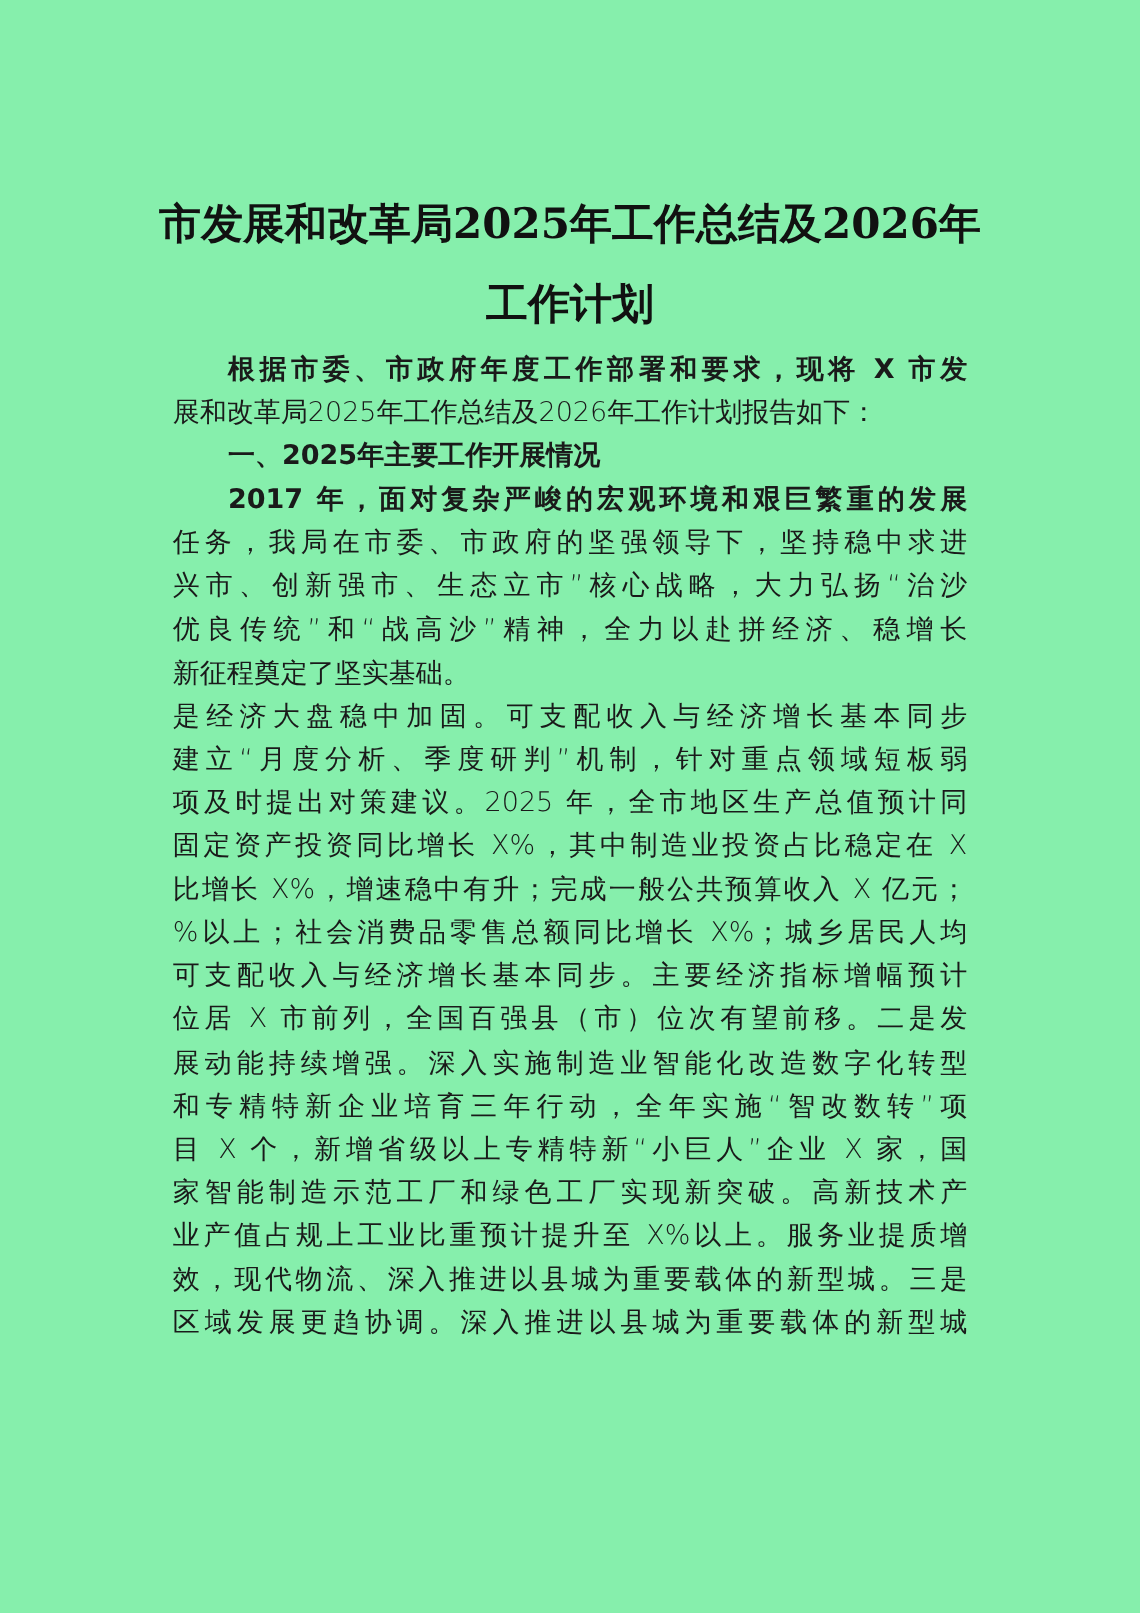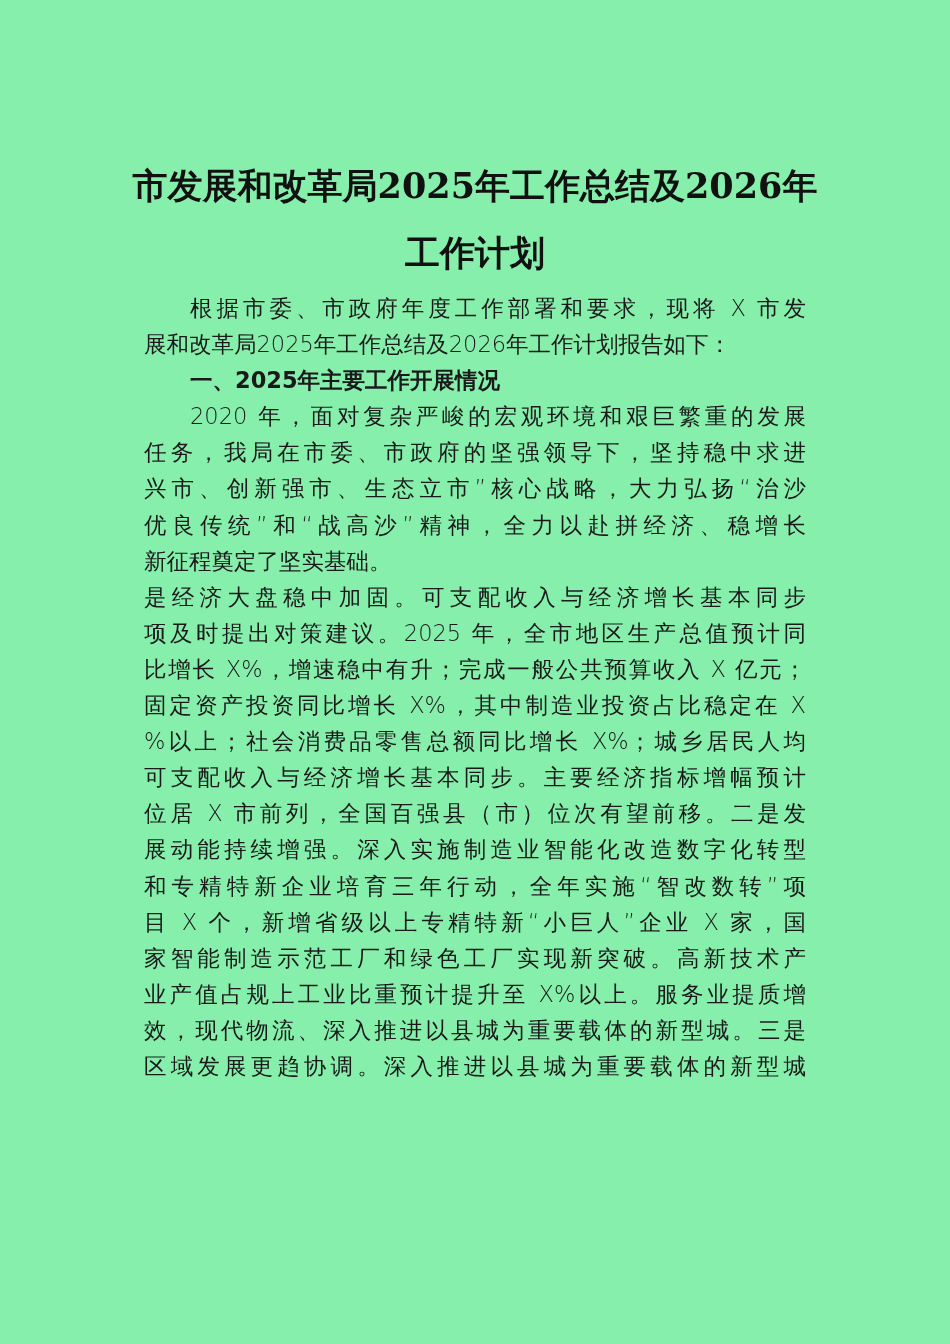--- a/index.html
+++ b/index.html
@@ -16,47 +16,48 @@
   .body {
     position: absolute; left: 144px; top: 290px; width: 662px;
   }
   .line {
     height: 36.1px; line-height: 36px;
     font-family: "DejaVu Sans", "Liberation Sans", sans-serif;
     font-size: 22.5px; color: #1a1a1a; white-space: nowrap;
     text-align: justify; text-align-last: justify;
     font-weight: 300;
   }
-  .line.indent { padding-left: 46px; }
+  .line.indent { padding-left: 46px; font-weight: bold; }
   .line.last { text-align-last: left; }
   .line.heading { font-weight: bold; text-align-last: left; padding-left: 46px; }
 </style>
 </head>
 <body>
 
 <div class="page">
   <div class="title l1">市发展和改革局2025年工作总结及2026年</div>
   <div class="title l2">工作计划</div>
 
   <div class="body">
     <div class="line indent">根据市委、市政府年度工作部署和要求，现将 X 市发</div>
     <div class="line last">展和改革局2025年工作总结及2026年工作计划报告如下：</div>
 
     <div class="line heading">一、2025年主要工作开展情况</div>
 
-    <div class="line indent">2020 年，面对复杂严峻的宏观环境和艰巨繁重的发展</div>
+    <div class="line indent">2017 年，面对复杂严峻的宏观环境和艰巨繁重的发展</div>
     <div class="line">任务，我局在市委、市政府的坚强领导下，坚持稳中求进</div>
     <div class="line">兴市、创新强市、生态立市”核心战略，大力弘扬“治沙</div>
     <div class="line">优良传统”和“战高沙”精神，全力以赴拼经济、稳增长</div>
     <div class="line last">新征程奠定了坚实基础。</div>
 
     <div class="line">是经济大盘稳中加固。可支配收入与经济增长基本同步</div>
+    <div class="line">建立“月度分析、季度研判”机制，针对重点领域短板弱</div>
     <div class="line">项及时提出对策建议。2025 年，全市地区生产总值预计同</div>
+    <div class="line">固定资产投资同比增长 X%，其中制造业投资占比稳定在 X</div>
     <div class="line">比增长 X%，增速稳中有升；完成一般公共预算收入 X 亿元；</div>
-    <div class="line">固定资产投资同比增长 X%，其中制造业投资占比稳定在 X</div>
     <div class="line">%以上；社会消费品零售总额同比增长 X%；城乡居民人均</div>
     <div class="line">可支配收入与经济增长基本同步。主要经济指标增幅预计</div>
     <div class="line">位居 X 市前列，全国百强县（市）位次有望前移。二是发</div>
     <div class="line">展动能持续增强。深入实施制造业智能化改造数字化转型</div>
     <div class="line">和专精特新企业培育三年行动，全年实施“智改数转”项</div>
     <div class="line">目 X 个，新增省级以上专精特新“小巨人”企业 X 家，国</div>
     <div class="line">家智能制造示范工厂和绿色工厂实现新突破。高新技术产</div>
     <div class="line">业产值占规上工业比重预计提升至 X%以上。服务业提质增</div>
     <div class="line">效，现代物流、深入推进以县城为重要载体的新型城。三是</div>
     <div class="line">区域发展更趋协调。深入推进以县城为重要载体的新型城</div>

